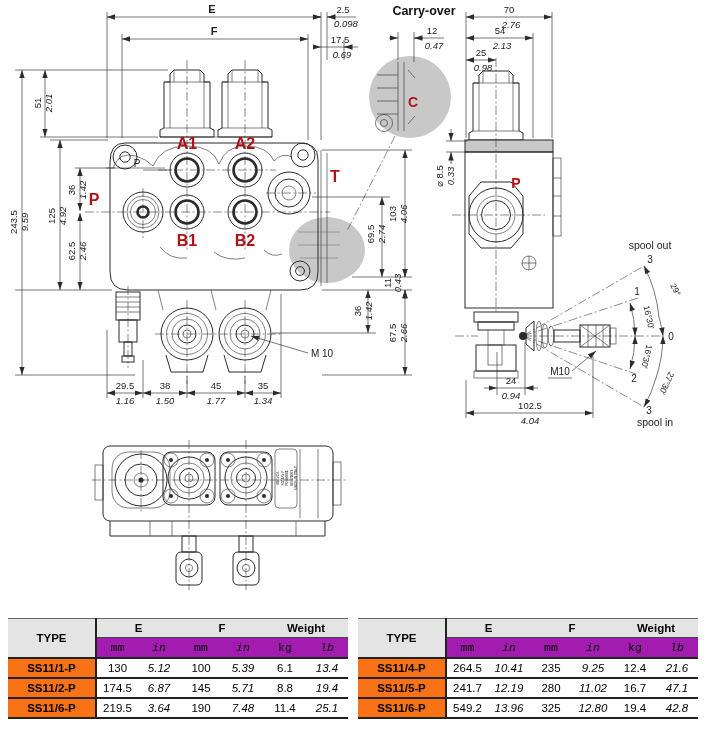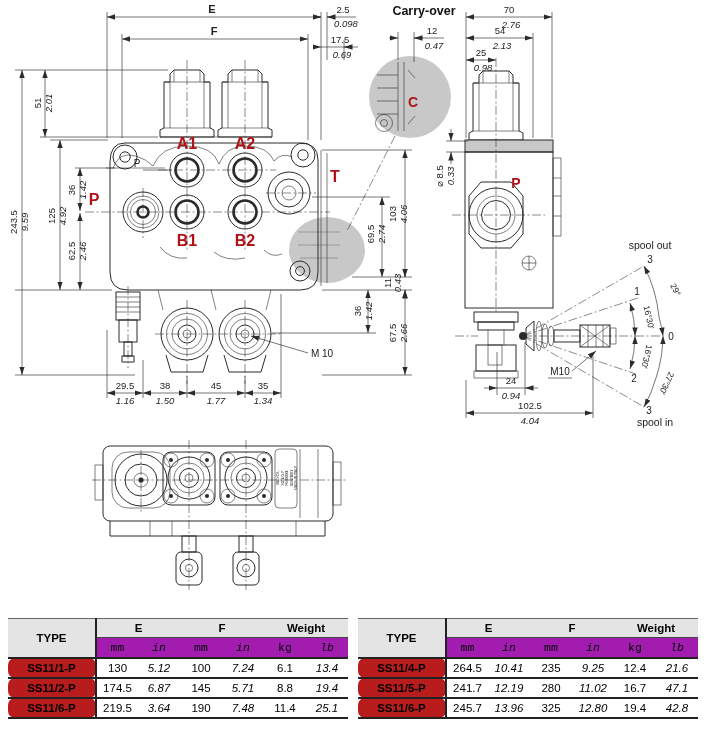--- a/index.html
+++ b/index.html
@@ -28,21 +28,21 @@
   .tables{display:flex;gap:10px;padding:0 8px;margin-top:22px;}
   table.spec{border-collapse:collapse;width:340px;table-layout:fixed;border-top:1px solid #666;}
   table.spec th,table.spec td{padding:3px 1px;font-size:11.5px;text-align:center;}
   table.spec col.ctype{width:88px;}
   .grp{background:#e4e4e4;font-weight:bold;font-size:12px;border-bottom:1px solid #444;}
   .typeh{background:#e4e4e4;font-weight:bold;font-size:12.5px;border-right:2px solid #222;}
   .unit{background:#a21caf;font-weight:normal;font-family:Liberation Mono, monospace;}
   .unit.it,td.in{font-style:italic;}
   thead{border-bottom:2px solid #222;}
   table.spec tbody tr{border-bottom:2px solid #222;}
-  td.type{background:#b91c1c;font-weight:bold;font-size:12px;border-right:2px solid #222;border-radius:7px;}
+  td.type{background:#f97316;font-weight:bold;font-size:12px;border-right:2px solid #222;}
 </style>
 </head>
 <body>
 
 <div class="page">
 <svg width="707" height="592" viewBox="0 0 707 592">
   <defs>
     <marker id="ae" markerWidth="9" markerHeight="7" refX="8.5" refY="3" orient="auto" markerUnits="userSpaceOnUse">
       <path d="M0,0.3 L8.5,3 L0,5.7 Z" fill="#2b2b2b"></path>
     </marker>
@@ -549,21 +549,21 @@
         <th class="unit">kg</th>
         <th class="unit it">lb</th>
       </tr>
     </thead>
     <tbody>
       <tr>
         <td class="type">SS11/1-P</td>
         <td>130</td>
         <td class="in">5.12</td>
         <td>100</td>
-        <td class="in">7.24</td>
+        <td class="in">5.39</td>
         <td>6.1</td>
         <td class="in">13.4</td>
       </tr>
       <tr>
         <td class="type">SS11/2-P</td>
         <td>174.5</td>
         <td class="in">6.87</td>
         <td>145</td>
         <td class="in">5.71</td>
         <td>8.8</td>
@@ -621,21 +621,21 @@
         <td class="type">SS11/5-P</td>
         <td>241.7</td>
         <td class="in">12.19</td>
         <td>280</td>
         <td class="in">11.02</td>
         <td>16.7</td>
         <td class="in">47.1</td>
       </tr>
       <tr>
         <td class="type">SS11/6-P</td>
-        <td>245.7</td>
+        <td>549.2</td>
         <td class="in">13.96</td>
         <td>325</td>
         <td class="in">12.80</td>
         <td>19.4</td>
         <td class="in">42.8</td>
       </tr>
     </tbody>
   </table>
 </div>
 </div>

